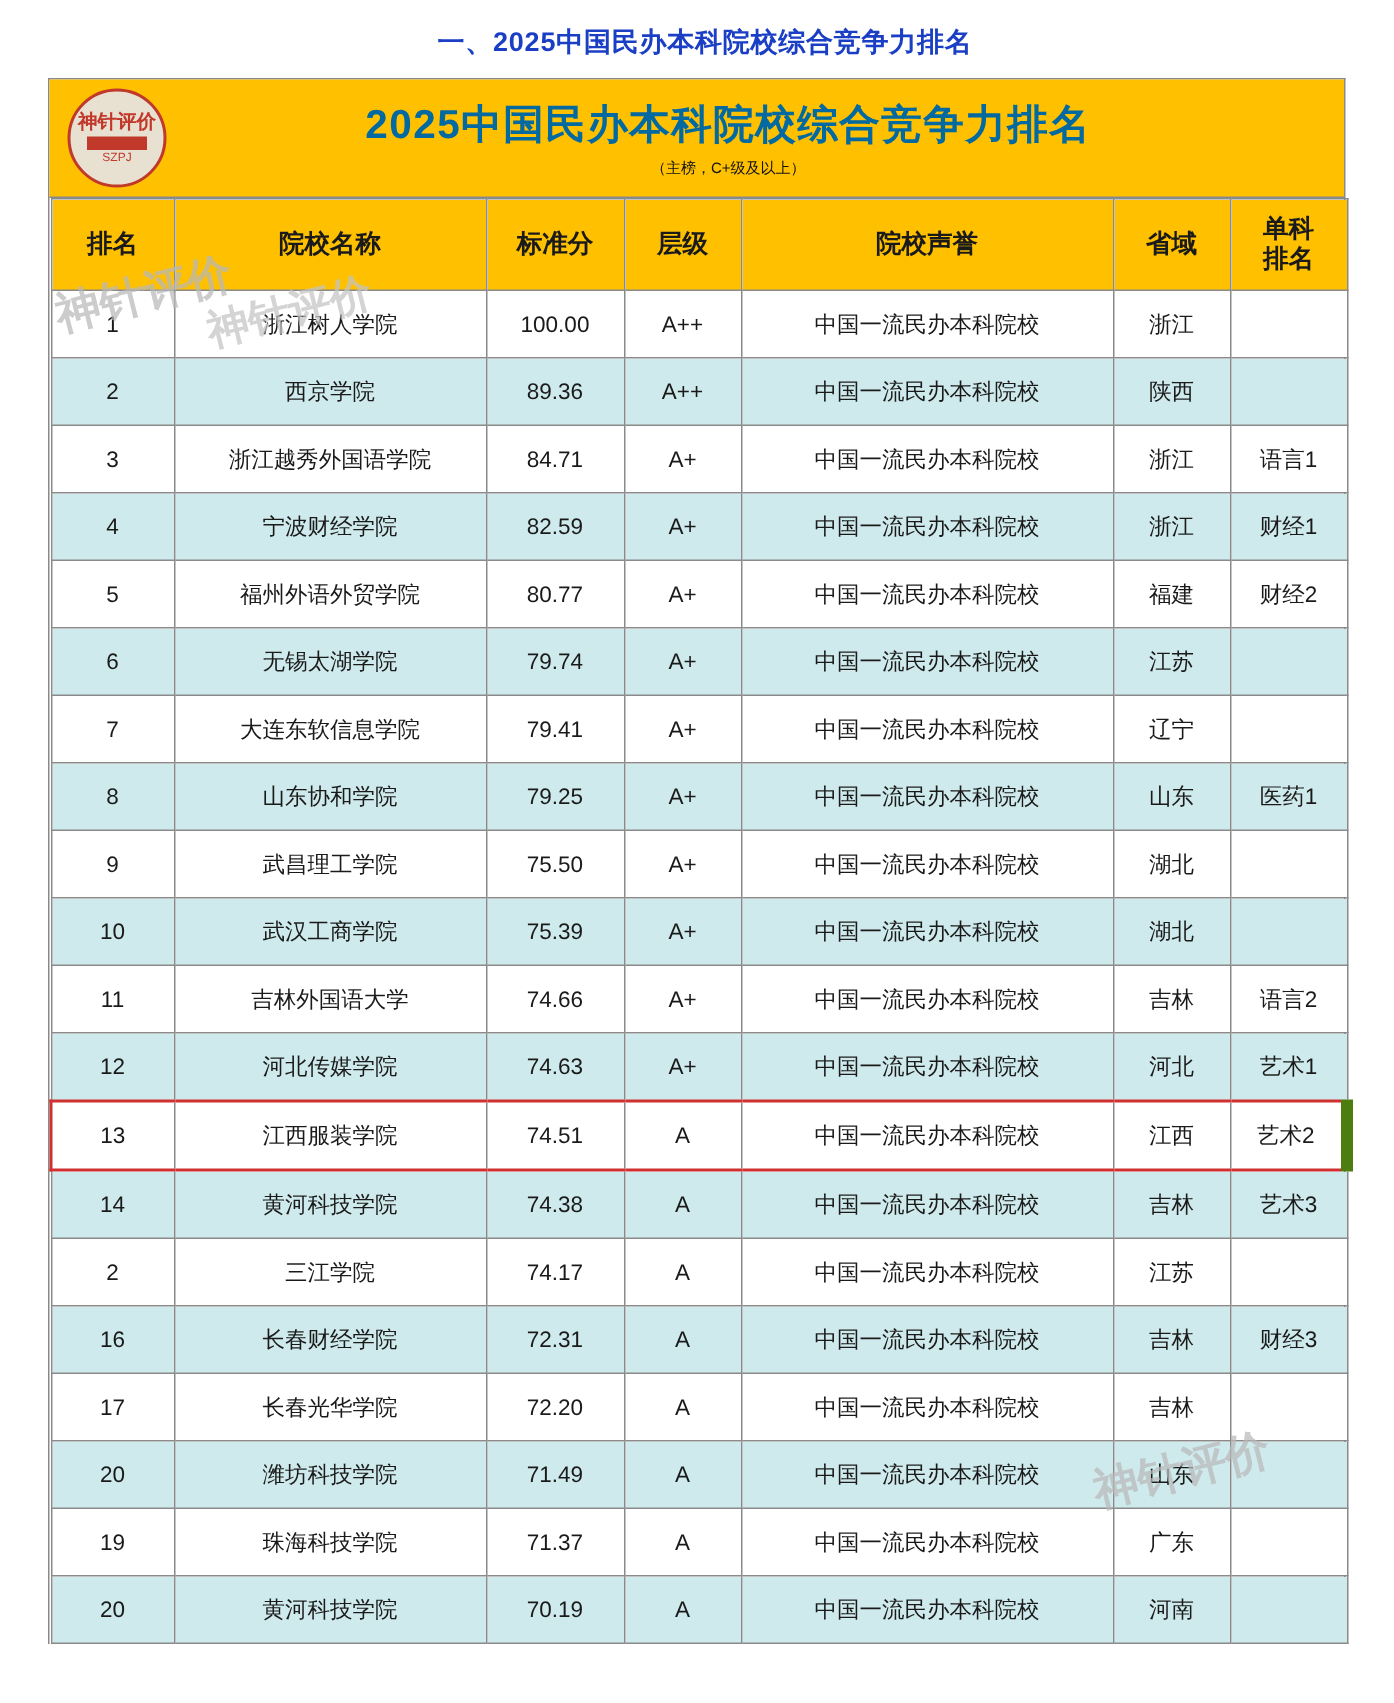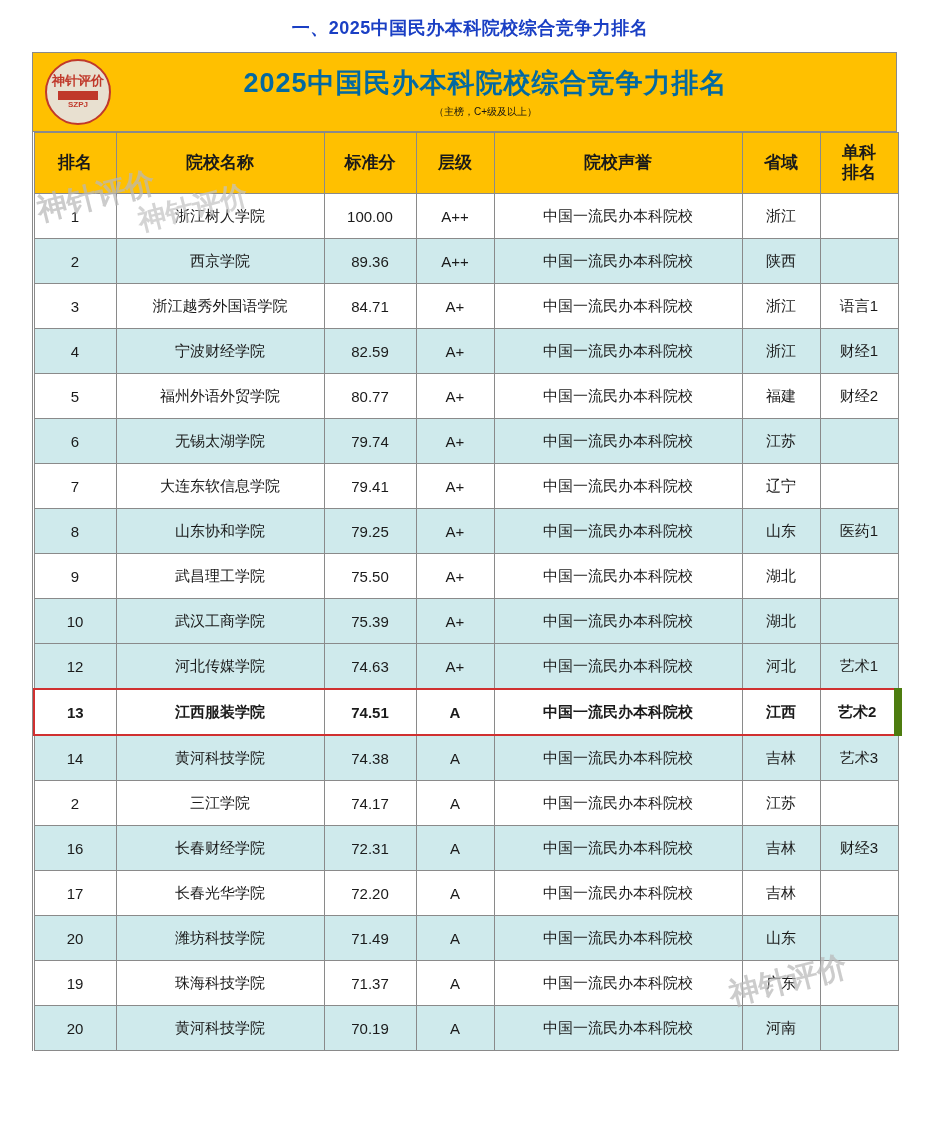--- a/index.html
+++ b/index.html
@@ -66,21 +66,21 @@
     letter-spacing: 0px;
   }
   .seal .seal-bar {
     width: 40px;
     height: 9px;
     background: #c0392b;
     margin: 2px 0 1px 0;
   }
   .seal .seal-sub {
     font-size: 8px;
-    font-weight: bold;
+    font-weight: normal;
   }
   .banner-text {
     flex: 1 1 auto;
     text-align: center;
     padding-right: 40px;
   }
   .banner-main {
     font-size: 27px;
     font-weight: bold;
     color: #0369a1;
@@ -116,21 +116,20 @@
   tbody tr.odd td {
     background: #ffffff;
   }
   tbody tr.even td {
     background: #cfeaec;
   }
   tbody tr.highlight td {
     background: #ffffff;
     border-top: 2px solid #d03030;
     border-bottom: 2px solid #d03030;
-    font-weight: bold;
   }
   tbody tr.highlight td:first-child {
     border-left: 2px solid #d03030;
   }
   tbody tr.highlight td:last-child {
     border-right: 8px solid #4d7c0f;
   }
   col.c-rank { width: 82px; }
   col.c-name { width: 208px; }
   col.c-score { width: 92px; }
@@ -282,20 +281,29 @@
           </tr>
           <tr class="even">
             <td>10</td>
             <td>武汉工商学院</td>
             <td>75.39</td>
             <td>A+</td>
             <td>中国一流民办本科院校</td>
             <td>湖北</td>
             <td></td>
           </tr>
+          <tr class="odd">
+            <td>11</td>
+            <td>吉林外国语大学</td>
+            <td>74.66</td>
+            <td>A+</td>
+            <td>中国一流民办本科院校</td>
+            <td>吉林</td>
+            <td>语言2</td>
+          </tr>
           <tr class="even">
             <td>12</td>
             <td>河北传媒学院</td>
             <td>74.63</td>
             <td>A+</td>
             <td>中国一流民办本科院校</td>
             <td>河北</td>
             <td>艺术1</td>
           </tr>
           <tr class="highlight">

